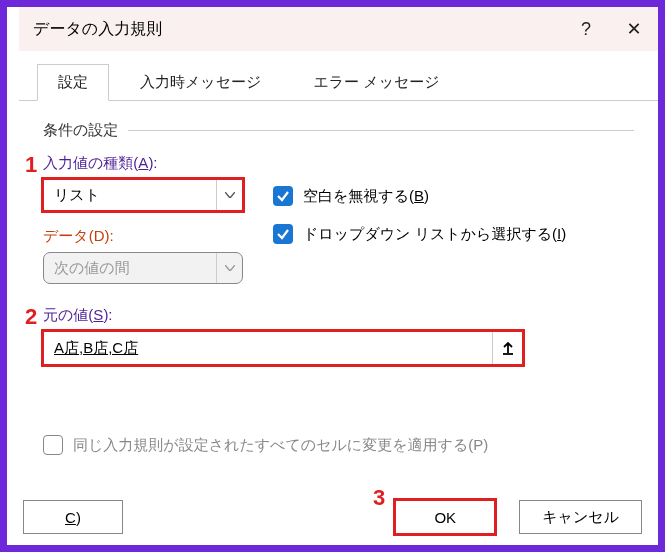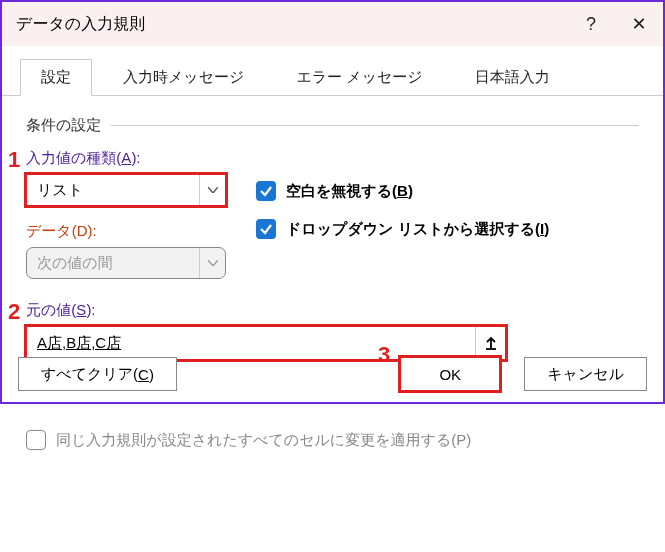--- a/index.html
+++ b/index.html
@@ -6,24 +6,25 @@
   body {
     font-family: "Yu Gothic UI", "Meiryo", sans-serif;
     font-size: 15px;
     background: #fff;
     width: 665px;
     height: 552px;
     overflow: hidden;
   }
   .dialog {
     width: 665px;
-    height: 404px;
-    border: 2px solid #6d28d9;
+    height: 552px;
+    border: 7px solid #6d28d9;
     background: #fff;
     position: relative;
+    padding-left: 12px;
   }
   .titlebar {
     height: 44px;
     background: #faf0f0;
     display: flex;
     align-items: center;
     padding: 0 0 0 14px;
   }
   .titlebar-title {
     flex: 1;
@@ -76,21 +77,21 @@
     height: 1px;
     background: #ccc;
     margin-left: 10px;
   }
   .row {
     display: flex;
     align-items: flex-start;
     gap: 30px;
   }
   .col-left { width: 200px; position: relative; }
-  .col-right { flex: 1; padding-top: 32px; font-weight: bold; }
+  .col-right { flex: 1; padding-top: 32px; }
   .label {
     font-size: 15px;
     margin-bottom: 6px;
     color: #4c1d95;
   }
   .label.disabled { color: #c2410c; }
   .select-wrap {
     display: flex;
     border: 1px solid #888;
     height: 32px;
@@ -209,21 +210,20 @@
     </div>
     <div class="titlebar-btn">
       <span>✕</span>
     </div>
   </div>
 
   <div class="tabs">
     <div class="tab active">設定</div>
     <div class="tab">入力時メッセージ</div>
     <div class="tab">エラー メッセージ</div>
-    <div class="tab">日本語入力</div>
   </div>
 
   <div class="content">
 
     <div class="group-label">
       <span>条件の設定</span>
       <span class="group-line"></span>
     </div>
 
     <div class="row">
@@ -294,21 +294,20 @@
 
     <div class="apply-row">
       <div class="checkbox unchecked"></div>
       <span>同じ入力規則が設定されたすべてのセルに変更を適用する(P)</span>
     </div>
 
   </div>
 
   <div class="footer">
     <button class="btn">
-      <span>すべてクリア(</span>
         <span class="u">C</span>
         <span>)</span>
     </button>
     <div class="spacer"></div>
     <span class="marker" style="position:static; margin-right:6px; margin-top:-38px;">3</span>
     <button class="btn highlight">OK</button>
     <button class="btn">キャンセル</button>
   </div>
 
 </div>

